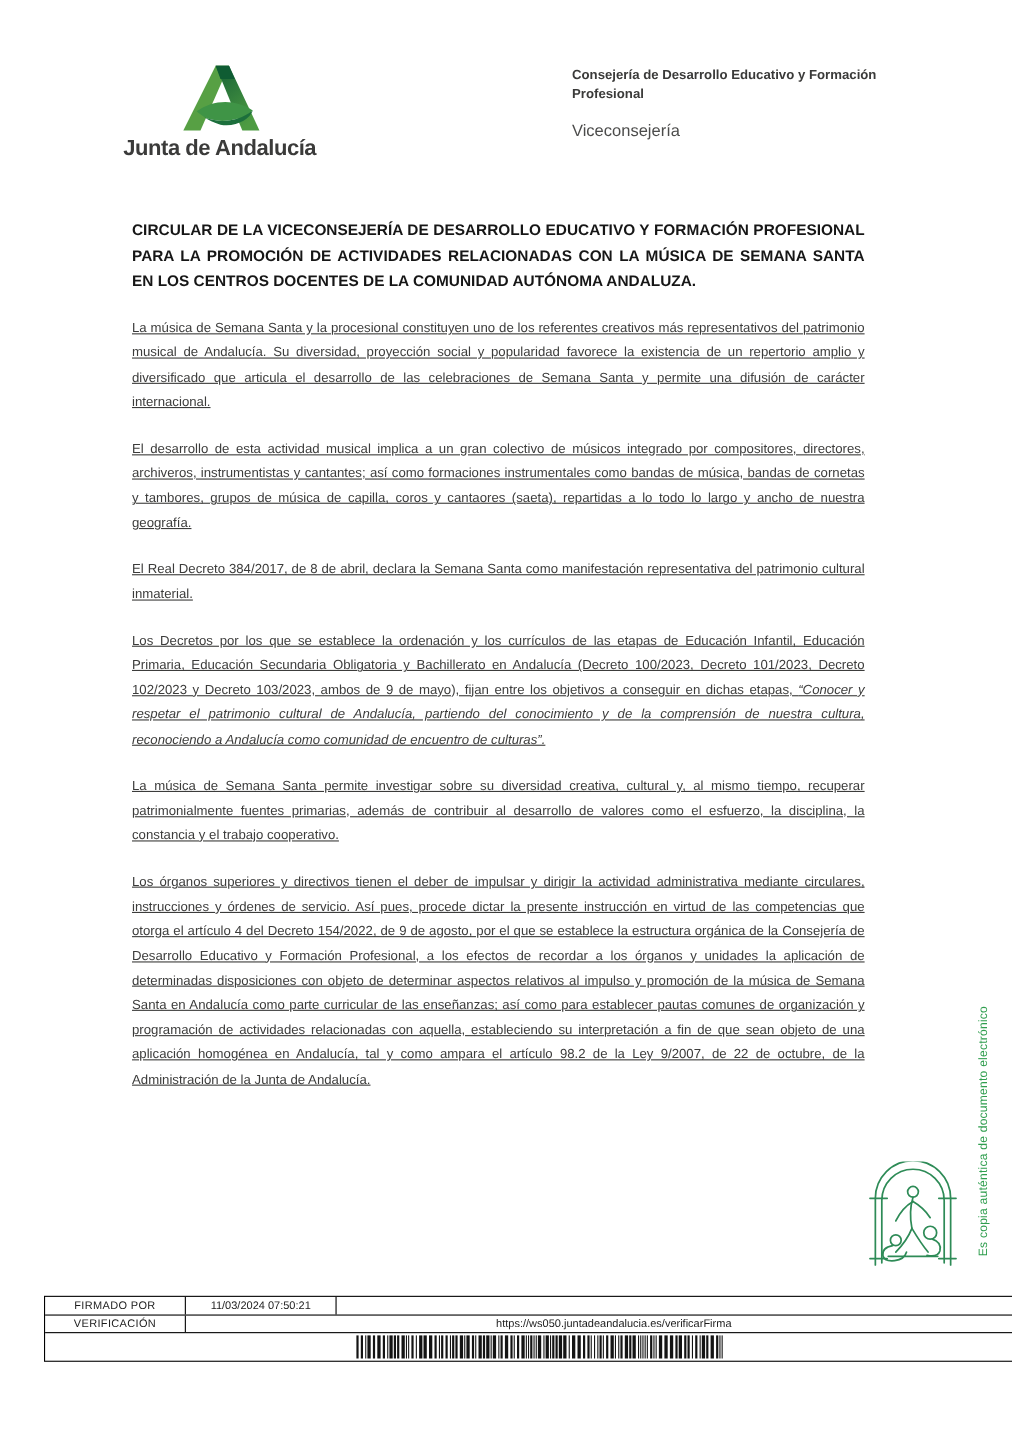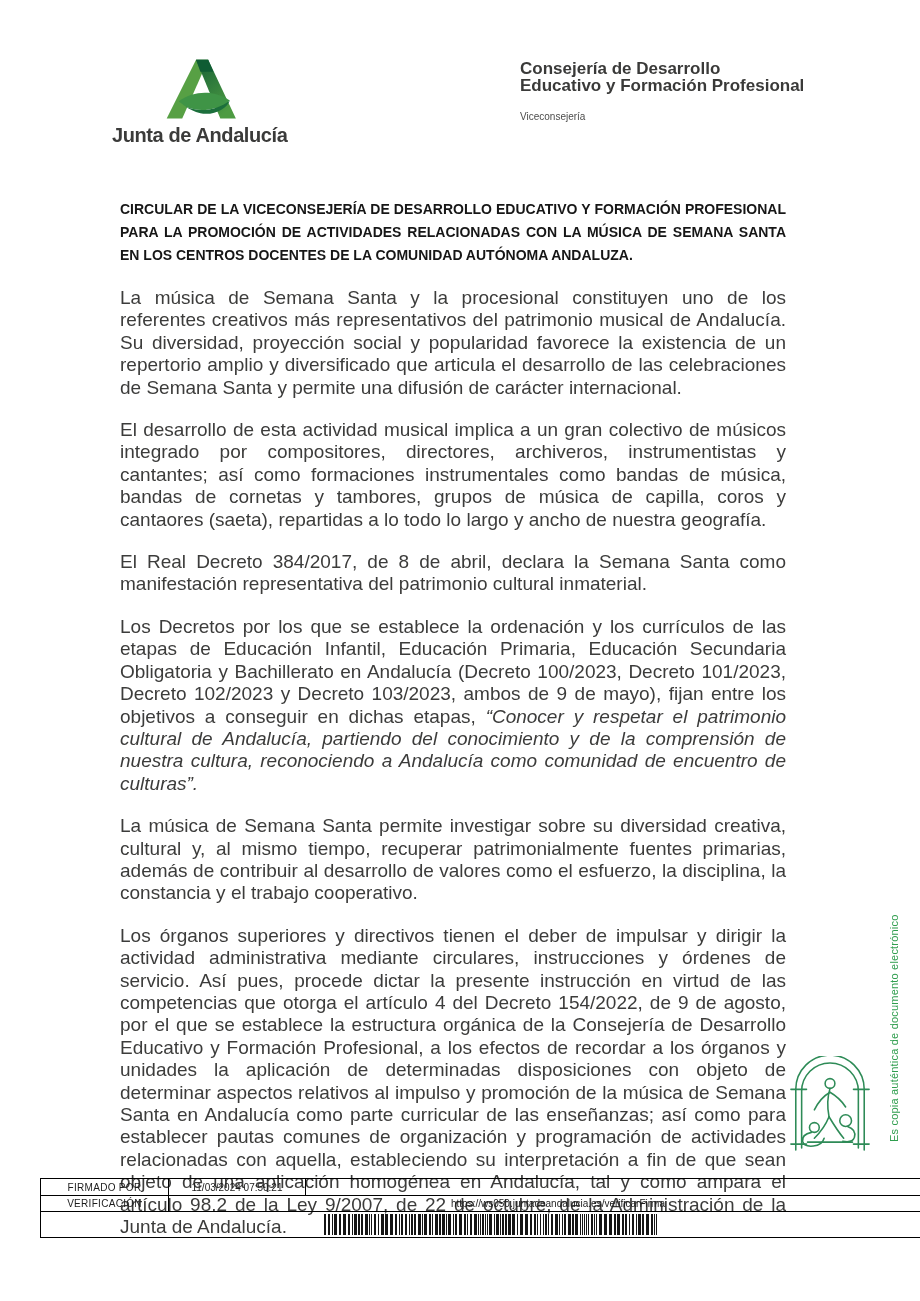--- a/index.html
+++ b/index.html
@@ -10,32 +10,32 @@
   }
 
   
   .logo-a { position:absolute; left:158px; top:58px; width:90px; height:64px; }
   .logo-wordmark {
     position:absolute; left:112px; top:124px; width:180px;
     font-size:20px; font-weight:700; letter-spacing:-0.4px;
     color:#3b3b3a; white-space:nowrap;
   }
   .org-block { position:absolute; left:520px; top:60px; width:285px; }
-  .org-name { font-size:17px; font-weight:700; line-height:17px; color:#3a3a39; }
-  .org-unit { margin-top:17px; font-size:10px; font-weight:400; color:#4c4c4b; }
+  .org-name { font-size:12px; font-weight:700; line-height:17px; color:#3a3a39; }
+  .org-unit { margin-top:17px; font-size:15px; font-weight:400; color:#4c4c4b; }
 
   
   .doc { position:absolute; left:120px; top:198px; width:666px; }
   .doc-title {
     font-size:14px; font-weight:700; line-height:23px;
     text-align:justify; color:#161616; margin-bottom:20px;
   }
   .doc-paragraph {
-    font-size:19px; line-height:22.4px; text-align:justify;
-    color:#3c3c3b; margin:0 0 20px 0;
+    font-size:12px; line-height:22.4px; text-align:justify;
+    color:#3c3c3b; margin:0 0 20px 0;text-decoration:underline;
   }
   .doc-paragraph .italic { font-style:italic; }
 
   
   .side-note {
     position:absolute; left:888px; top:1142px;
     transform:rotate(-90deg); transform-origin:0 0;
     font-size:11px; color:#2f9e4e; white-space:nowrap; letter-spacing:0.2px;
   }
 

